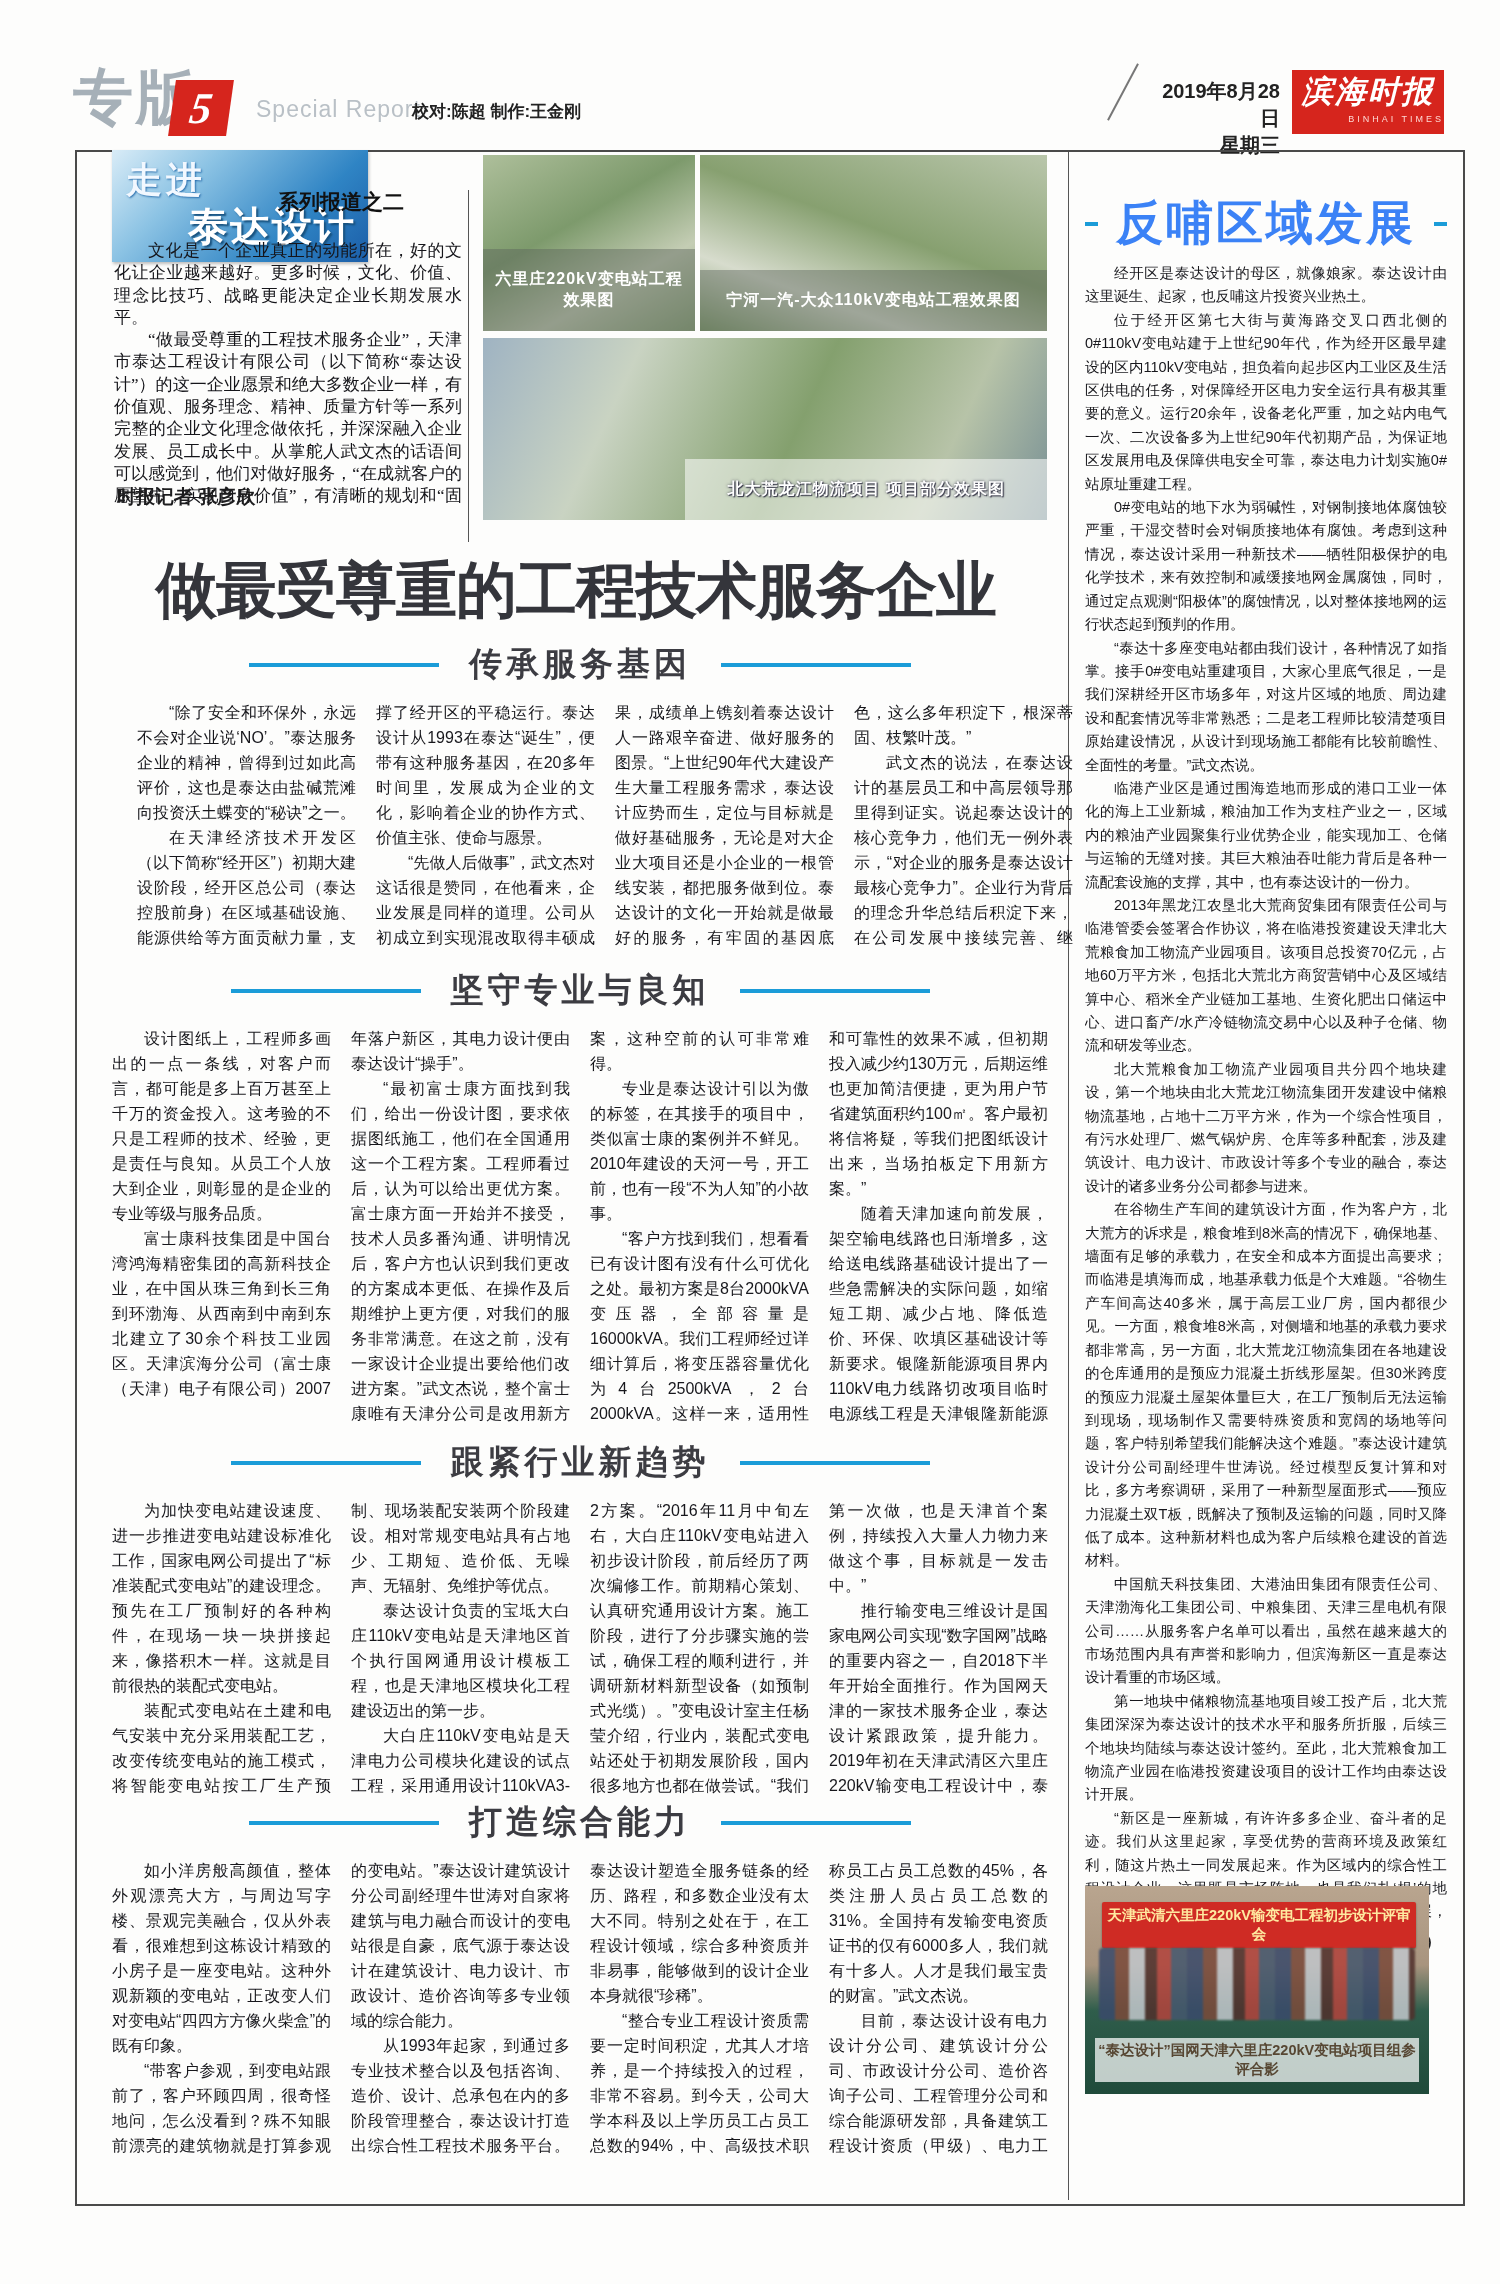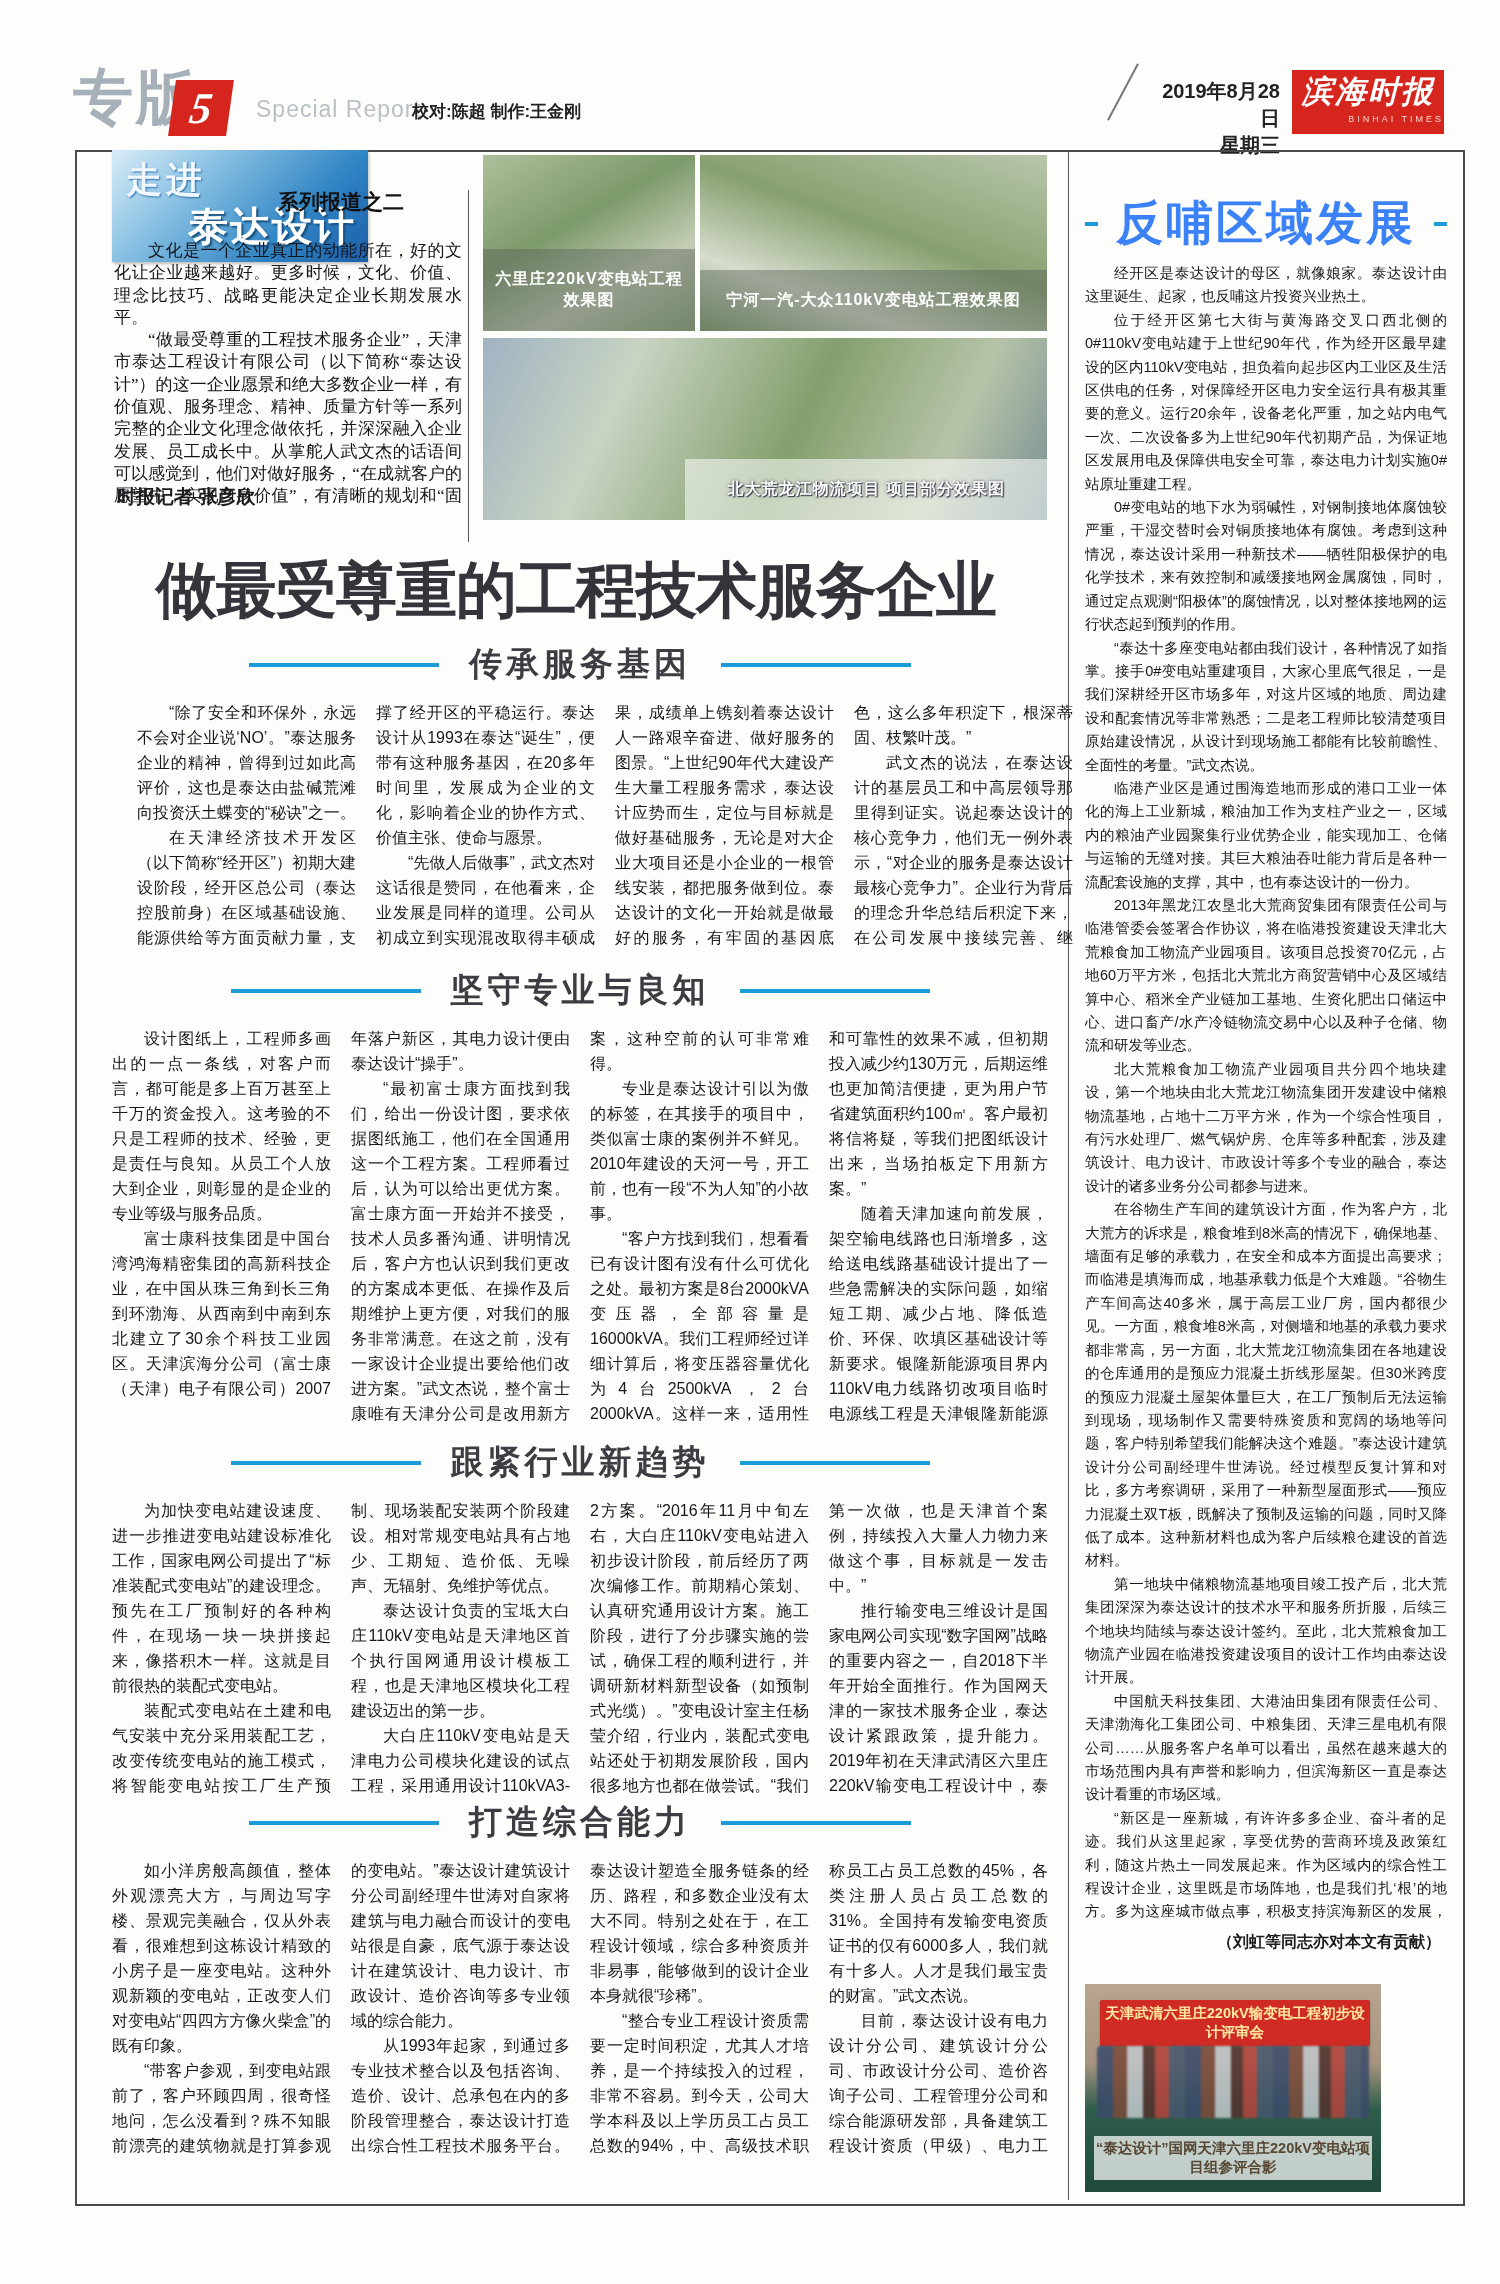--- a/index.html
+++ b/index.html
@@ -66,21 +66,21 @@
   .sh4{left:112px;top:1800px;} .sb4{left:112px;top:1858px;height:312px;}
   
   .r-head{left:1085px;top:192px;width:362px;display:flex;align-items:center;justify-content:center;gap:18px;}
   .r-head .bar{width:52px;height:4px;background:#1b9cd8;}
   .r-head .t{font-size:47px;font-weight:bold;color:#3b82f6;letter-spacing:3px;white-space:nowrap;}
   .r-body{left:1085px;top:262px;width:362px;height:1662px;overflow:hidden;
           font-size:14.5px;line-height:23.4px;text-align:justify;color:#17171c;}
   .r-body p{margin:0;text-indent:2em;}
   .r-credit{left:1085px;top:1932px;width:356px;text-align:right;font-size:16px;font-weight:bold;}
   
-  .group-photo{left:1085px;top:1984px;width:296px;height:208px;
+  .group-photo{left:1085px;top:1886px;width:344px;height:208px;
                background:linear-gradient(180deg,#b9a58f 0%,#a8947e 38%,#2f5d4b 60%,#1f4a3a 100%);}
   .banner{position:absolute;top:16px;left:5%;width:90%;padding:4px 2px;background:#cf2b24;
           color:#ffe9a0;font-size:14.5px;font-weight:bold;text-align:center;border-radius:2px;
           box-shadow:0 1px 2px rgba(0,0,0,.4);}
   .crowd{position:absolute;top:62px;left:4%;width:92%;height:72px;border-radius:4px;
          background:repeating-linear-gradient(90deg,#3a4a6b 0 16px,#7b4a3a 16px 30px,#c2c7cc 30px 46px,
                     #51302c 46px 58px,#b3433c 58px 72px,#45576e 72px 88px);opacity:.85;filter:blur(1px);}
   .photo-cap{position:absolute;bottom:12px;left:0;right:0;margin:0 3%;padding:3px 0;text-align:center;
              background:rgba(255,255,255,.72);color:#574733;font-size:14.5px;font-weight:bold;}
 </style>
@@ -193,22 +193,22 @@
 </div>
 <div class="abs r-body">
   <p>经开区是泰达设计的母区，就像娘家。泰达设计由这里诞生、起家，也反哺这片投资兴业热土。</p>
   <p>位于经开区第七大街与黄海路交叉口西北侧的0#110kV变电站建于上世纪90年代，作为经开区最早建设的区内110kV变电站，担负着向起步区内工业区及生活区供电的任务，对保障经开区电力安全运行具有极其重要的意义。运行20余年，设备老化严重，加之站内电气一次、二次设备多为上世纪90年代初期产品，为保证地区发展用电及保障供电安全可靠，泰达电力计划实施0#站原址重建工程。</p>
   <p>0#变电站的地下水为弱碱性，对钢制接地体腐蚀较严重，干湿交替时会对铜质接地体有腐蚀。考虑到这种情况，泰达设计采用一种新技术——牺牲阳极保护的电化学技术，来有效控制和减缓接地网金属腐蚀，同时，通过定点观测“阳极体”的腐蚀情况，以对整体接地网的运行状态起到预判的作用。</p>
   <p>“泰达十多座变电站都由我们设计，各种情况了如指掌。接手0#变电站重建项目，大家心里底气很足，一是我们深耕经开区市场多年，对这片区域的地质、周边建设和配套情况等非常熟悉；二是老工程师比较清楚项目原始建设情况，从设计到现场施工都能有比较前瞻性、全面性的考量。”武文杰说。</p>
   <p>临港产业区是通过围海造地而形成的港口工业一体化的海上工业新城，粮油加工作为支柱产业之一，区域内的粮油产业园聚集行业优势企业，能实现加工、仓储与运输的无缝对接。其巨大粮油吞吐能力背后是各种一流配套设施的支撑，其中，也有泰达设计的一份力。</p>
   <p>2013年黑龙江农垦北大荒商贸集团有限责任公司与临港管委会签署合作协议，将在临港投资建设天津北大荒粮食加工物流产业园项目。该项目总投资70亿元，占地60万平方米，包括北大荒北方商贸营销中心及区域结算中心、稻米全产业链加工基地、生资化肥出口储运中心、进口畜产/水产冷链物流交易中心以及种子仓储、物流和研发等业态。</p>
   <p>北大荒粮食加工物流产业园项目共分四个地块建设，第一个地块由北大荒龙江物流集团开发建设中储粮物流基地，占地十二万平方米，作为一个综合性项目，有污水处理厂、燃气锅炉房、仓库等多种配套，涉及建筑设计、电力设计、市政设计等多个专业的融合，泰达设计的诸多业务分公司都参与进来。</p>
   <p>在谷物生产车间的建筑设计方面，作为客户方，北大荒方的诉求是，粮食堆到8米高的情况下，确保地基、墙面有足够的承载力，在安全和成本方面提出高要求；而临港是填海而成，地基承载力低是个大难题。“谷物生产车间高达40多米，属于高层工业厂房，国内都很少见。一方面，粮食堆8米高，对侧墙和地基的承载力要求都非常高，另一方面，北大荒龙江物流集团在各地建设的仓库通用的是预应力混凝土折线形屋架。但30米跨度的预应力混凝土屋架体量巨大，在工厂预制后无法运输到现场，现场制作又需要特殊资质和宽阔的场地等问题，客户特别希望我们能解决这个难题。”泰达设计建筑设计分公司副经理牛世涛说。经过模型反复计算和对比，多方考察调研，采用了一种新型屋面形式——预应力混凝土双T板，既解决了预制及运输的问题，同时又降低了成本。这种新材料也成为客户后续粮仓建设的首选材料。</p>
+  <p>中国航天科技集团、大港油田集团有限责任公司、天津渤海化工集团公司、中粮集团、天津三星电机有限公司……从服务客户名单可以看出，虽然在越来越大的市场范围内具有声誉和影响力，但滨海新区一直是泰达设计看重的市场区域。</p>
   <p>第一地块中储粮物流基地项目竣工投产后，北大荒集团深深为泰达设计的技术水平和服务所折服，后续三个地块均陆续与泰达设计签约。至此，北大荒粮食加工物流产业园在临港投资建设项目的设计工作均由泰达设计开展。</p>
-  <p>中国航天科技集团、大港油田集团有限责任公司、天津渤海化工集团公司、中粮集团、天津三星电机有限公司……从服务客户名单可以看出，虽然在越来越大的市场范围内具有声誉和影响力，但滨海新区一直是泰达设计看重的市场区域。</p>
   <p>“新区是一座新城，有许许多多企业、奋斗者的足迹。我们从这里起家，享受优势的营商环境及政策红利，随这片热土一同发展起来。作为区域内的综合性工程设计企业，这里既是市场阵地，也是我们扎‘根’的地方。多为这座城市做点事，积极支持滨海新区的发展，是我们一直在做的。”武文杰说。工程设计的专业性高，很多客户在前期报建阶段，经常会因为缺乏专业性而沟通不畅，来回跑，事情不大但特磨人磨时间。“这些我们都会帮客户去做，专门派人过去，帮客户把资料、资质捋顺。我们也有地域上的优势，驱车到临港、经开区约十五分钟路程，客户随时有问题随时能到，这种服务的便捷性是别的设计单位难以做到的。”</p>
 
 </div>
 <div class="abs r-credit">（刘虹等同志亦对本文有贡献）</div>
 
 <div class="abs group-photo">
   <div class="banner">天津武清六里庄220kV输变电工程初步设计评审会</div>
   <div class="crowd"></div>
   <div class="photo-cap">“泰达设计”国网天津六里庄220kV变电站项目组参评合影</div>
 </div>

